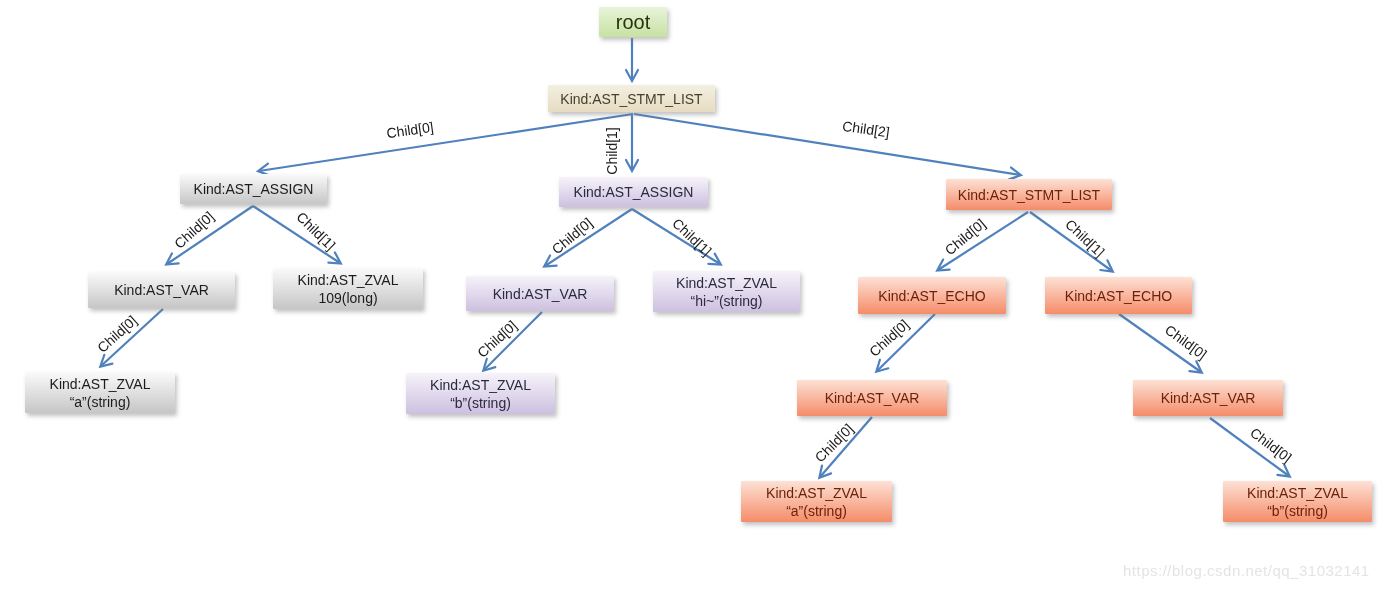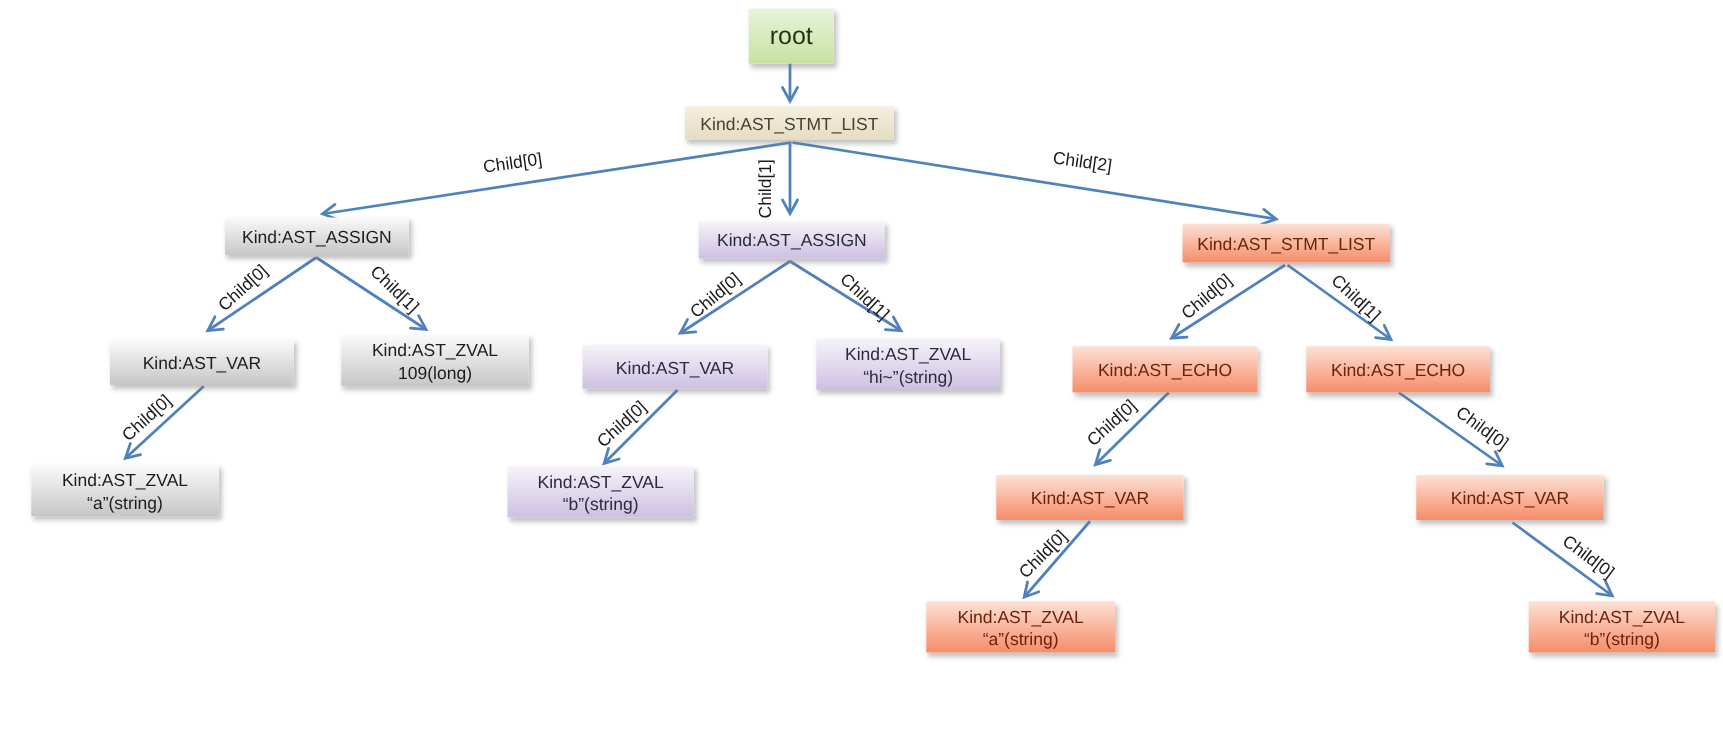--- a/index.html
+++ b/index.html
@@ -51,21 +51,21 @@
     <line class="edge-line" x1="632" y1="209" x2="720" y2="264" marker-end="url(#ah)"></line>
     <line class="edge-line" x1="542" y1="312" x2="484" y2="370" marker-end="url(#ah)"></line>
     <line class="edge-line" x1="1028" y1="212" x2="938" y2="270" marker-end="url(#ah)"></line>
     <line class="edge-line" x1="1030" y1="212" x2="1112" y2="271" marker-end="url(#ah)"></line>
     <line class="edge-line" x1="935" y1="314" x2="877" y2="371" marker-end="url(#ah)"></line>
     <line class="edge-line" x1="872" y1="417" x2="820" y2="477" marker-end="url(#ah)"></line>
     <line class="edge-line" x1="1119" y1="314" x2="1201" y2="372" marker-end="url(#ah)"></line>
     <line class="edge-line" x1="1210" y1="418" x2="1289" y2="476" marker-end="url(#ah)"></line>
   </svg>
 
-  <div class="node theme-green" style="left:599px;top:7px;width:68px;height:44px;">
+  <div class="node theme-green" style="left:599px;top:7px;width:68px;height:30px;">
     <span>root</span>
   </div>
   <div class="node theme-beige" style="left:548px;top:85px;width:167px;height:27px;">
     <span>Kind:AST_STMT_LIST</span>
   </div>
 
   <div class="node theme-gray" style="left:180px;top:174px;width:147px;height:30px;">
     <span>Kind:AST_ASSIGN</span>
   </div>
   <div class="node theme-gray" style="left:88px;top:272px;width:147px;height:36px;">
@@ -128,13 +128,14 @@
   <div class="edge-label" style="left:572px;top:236px;--rot:-40deg">Child[0]</div>
   <div class="edge-label" style="left:692px;top:237px;--rot:43deg">Child[1]</div>
   <div class="edge-label" style="left:497px;top:339px;--rot:-42deg">Child[0]</div>
   <div class="edge-label" style="left:965px;top:237px;--rot:-40deg">Child[0]</div>
   <div class="edge-label" style="left:1085px;top:238px;--rot:43deg">Child[1]</div>
   <div class="edge-label" style="left:889px;top:338px;--rot:-42deg">Child[0]</div>
   <div class="edge-label" style="left:834px;top:443px;--rot:-45deg">Child[0]</div>
   <div class="edge-label" style="left:1186px;top:342px;--rot:36deg">Child[0]</div>
   <div class="edge-label" style="left:1271px;top:445px;--rot:37deg">Child[0]</div>
 
+  <div class="watermark" style="left:1123px;top:562px;">https://blog.csdn.net/qq_31032141</div>
 </div>
 
 </body></html>

